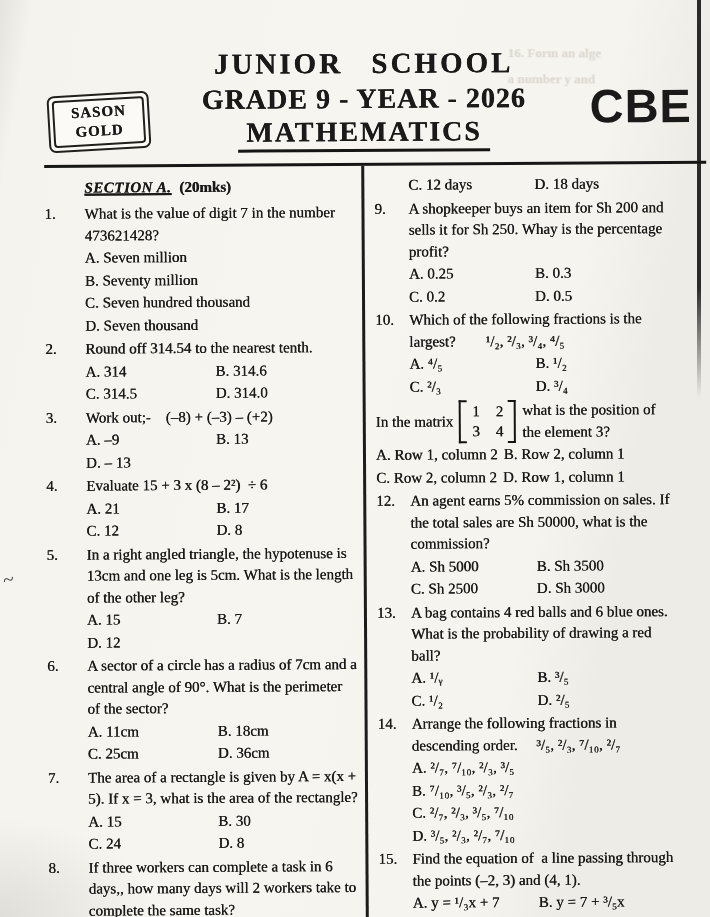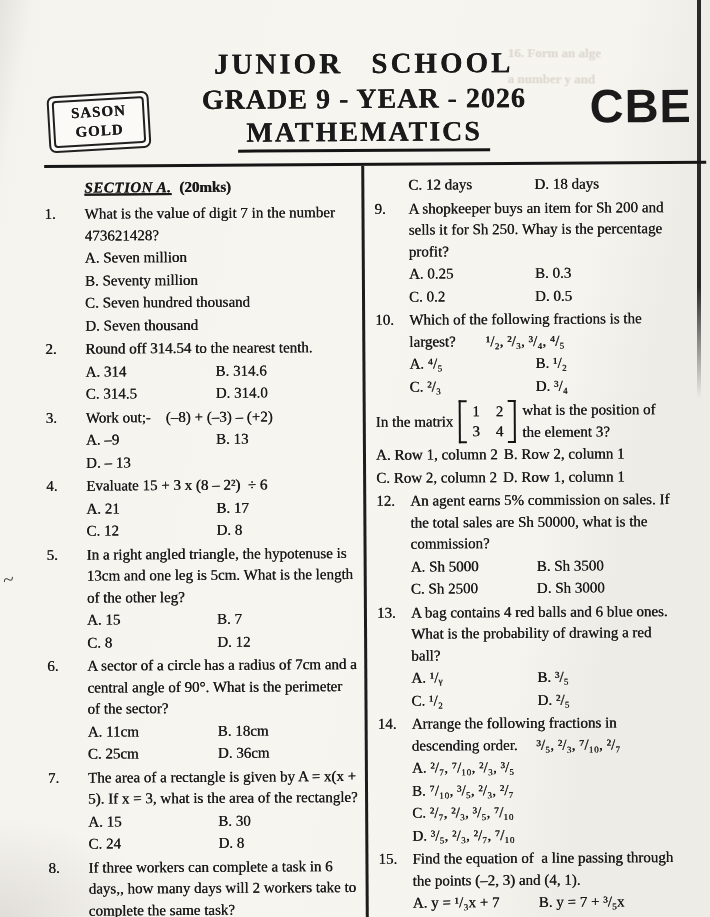--- a/index.html
+++ b/index.html
@@ -164,21 +164,20 @@
             <div class="qnum">5.</div>
             <div class="qbody">
               <div class="qline">In a right angled triangle, the hypotenuse is</div>
               <div class="qline">13cm and one leg is 5cm. What is the length</div>
               <div class="qline">of the other leg?</div>
               <div class="opt-row">
                 <div class="opt">A. 15</div>
                 <div class="opt">B. 7</div>
               </div>
               <div class="opt-row">
-                <div class="opt">C. 8</div>
                 <div class="opt">D. 12</div>
               </div>
             </div>
           </div>
           <div class="q">
             <div class="qnum">6.</div>
             <div class="qbody">
               <div class="qline">A sector of a circle has a radius of 7cm and a</div>
               <div class="qline">central angle of 90°. What is the perimeter</div>
               <div class="qline">of the sector?</div>

